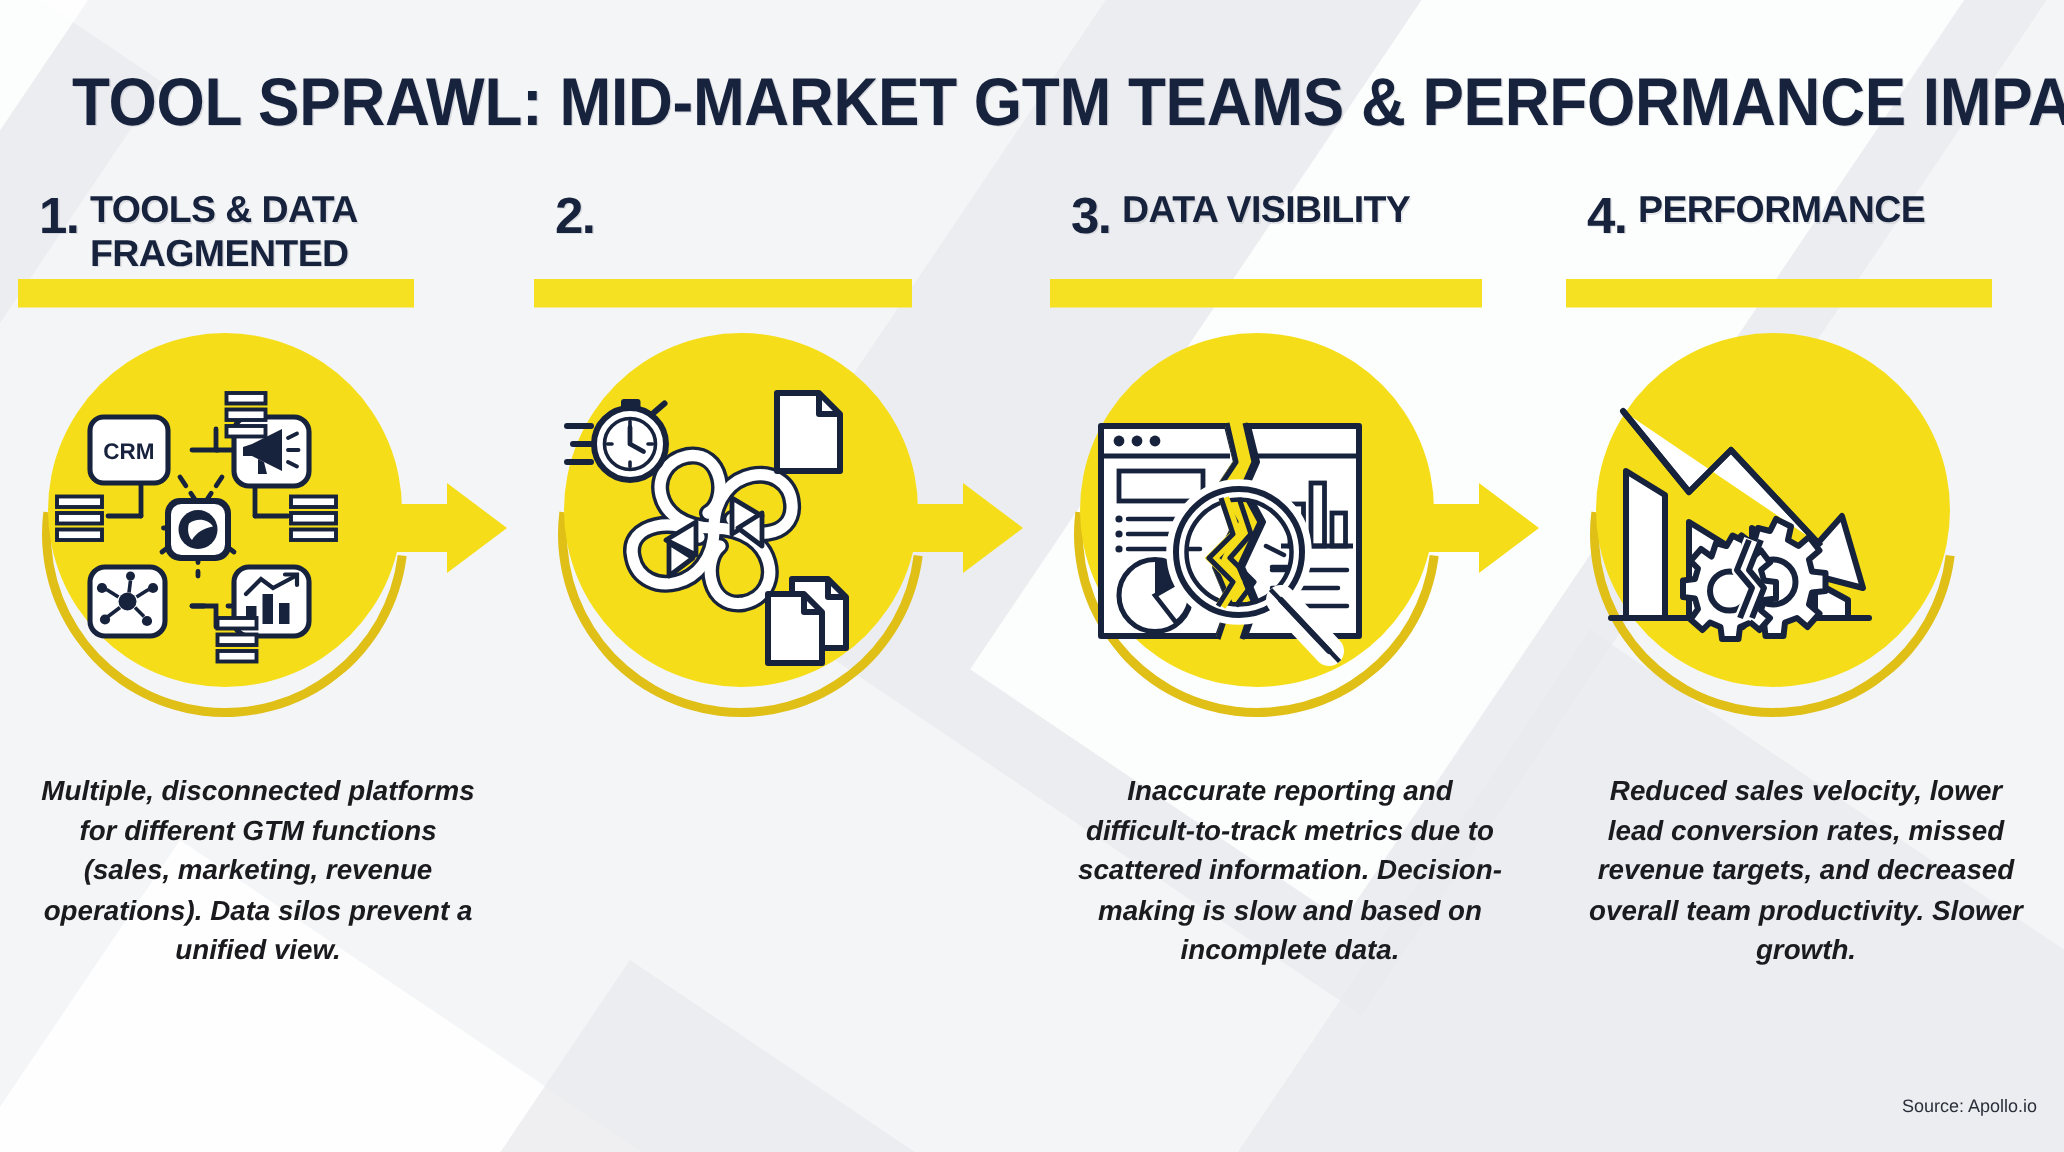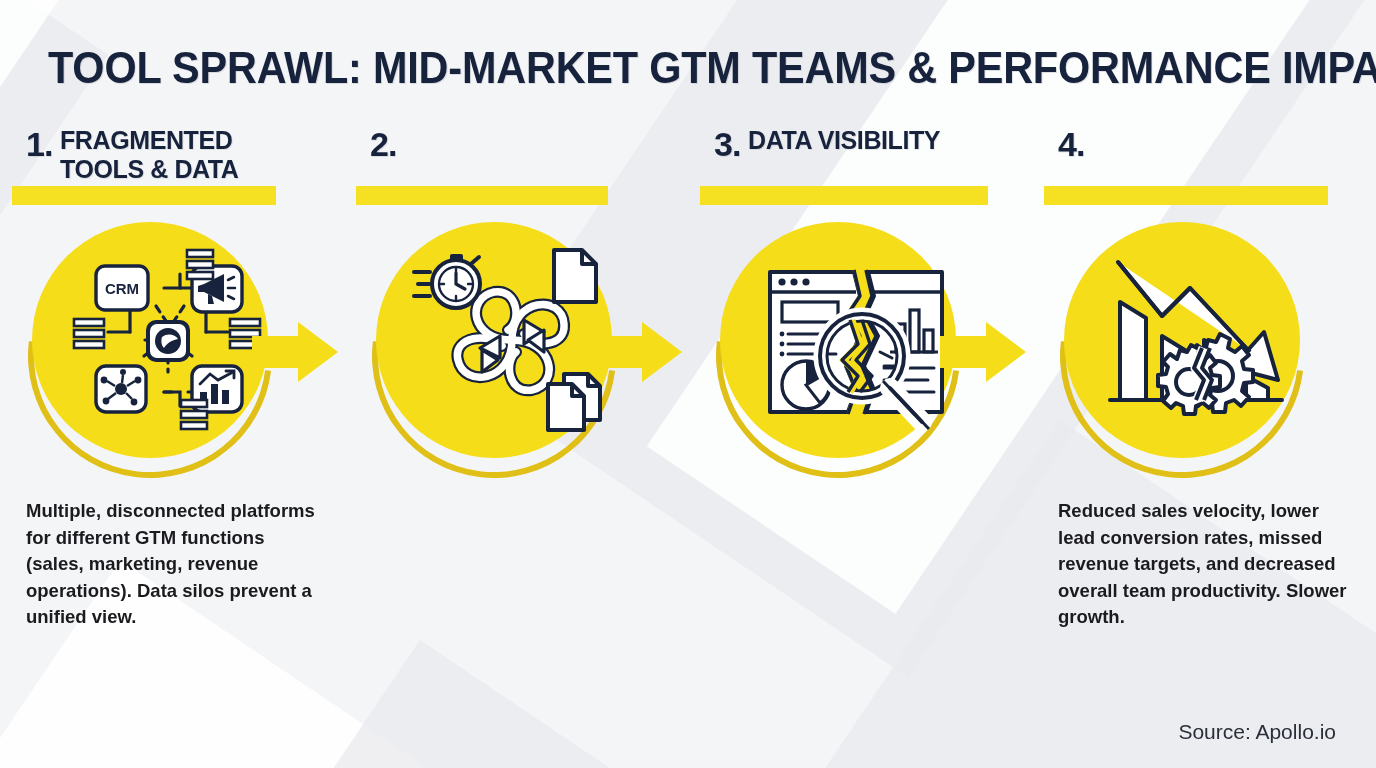--- a/index.html
+++ b/index.html
@@ -123,53 +123,54 @@
     left: 32px;
     top: 6px;
     width: 236px;
     height: 236px;
     border-radius: 50%;
     background: #f5de19;
   }
   .icon-holder {
     position: absolute;
     left: 32px;
-    top: 6px;
+    top: 18px;
     width: 236px;
     height: 236px;
     display: flex;
     align-items: center;
-    justify-content: flex-end;
+    justify-content: flex-start;
   }
   .arrow {
     position: absolute;
     top: 104px;
     left: 252px;
     width: 88px;
     height: 64px;
     z-index: 3;
   }
 
   
   .body-text {
-    margin-top: 12px;
+    margin-top: 28px;
     padding: 0 26px;
-    text-align: left;
+    text-align: center;
     font-size: 18.5px;
     line-height: 26.5px;
     font-weight: bold;
     color: #1b1b1f;
+    font-style: italic;
   }
 
   
   .source {
     position: absolute;
-    right: 40px;
+    right: 18px;
     bottom: 24px;
-    font-size: 21px;
+    font-size: 12px;
     color: #2a2f3a;
   }
 </style>
 </head>
 <body>
 
 <div id="canvas">
 
   <div class="bg-layer">
     <div class="bg-band gray" style="left:-240px; top:-180px; width:420px; height:1400px; transform:rotate(34deg);"></div>
@@ -184,22 +185,22 @@
   <div class="title">TOOL SPRAWL: MID-MARKET GTM TEAMS &amp; PERFORMANCE IMPACT</div>
 
   <div class="columns">
 
     <div class="col">
       <div class="head">
         <div class="hl-bar" style="width: 264px;"></div>
         <div class="head-inner">
           <div class="num">1.</div>
           <div class="head-text">
+            <div>TOOLS &amp; DATA</div>
             <div>FRAGMENTED</div>
-            <div>TOOLS &amp; DATA</div>
           </div>
         </div>
       </div>
 
       <div class="circle-wrap">
         <div class="arc"></div>
         <div class="circle"></div>
         <div class="icon-holder">
           <svg width="200" height="200" viewBox="0 0 200 200">
             <g stroke="#17223d" stroke-width="3.2" fill="none" stroke-linecap="round">
@@ -452,28 +453,30 @@
           </svg>
         </div>
 
         <div class="arrow">
           <svg width="88" height="64" viewBox="0 0 88 64">
             <path d="M0 16 L46 16 L46 2 L86 32 L46 62 L46 48 L0 48 Z" fill="#f5de19"></path>
           </svg>
         </div>
       </div>
 
+      <div class="body-text">Inaccurate reporting and difficult-to-track metrics due to scattered information. Decision-making is slow and based on incomplete data.</div>
     </div>
 
     <div class="col">
       <div class="head">
         <div class="hl-bar" style="width: 284px;"></div>
         <div class="head-inner">
           <div class="num">4.</div>
           <div class="head-text">
+            <div>PERFORMANCE</div>
           </div>
         </div>
       </div>
 
       <div class="circle-wrap">
         <div class="arc"></div>
         <div class="circle"></div>
         <div class="icon-holder">
           <svg width="200" height="200" viewBox="0 0 200 200">
 

